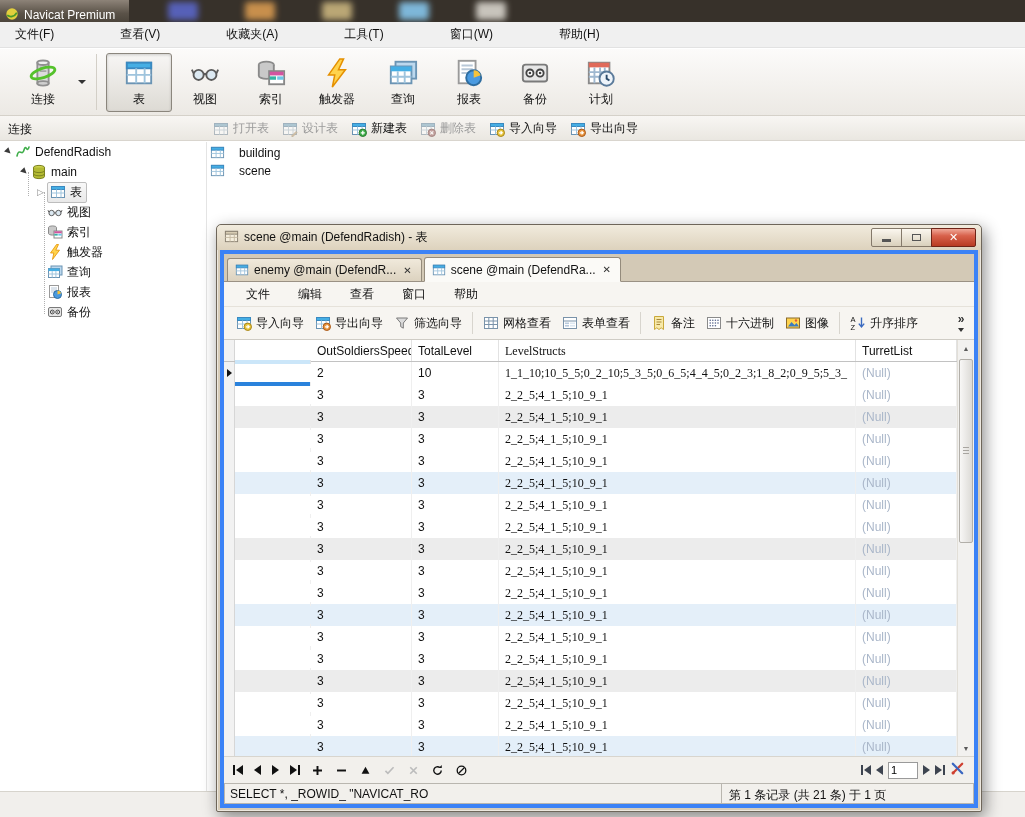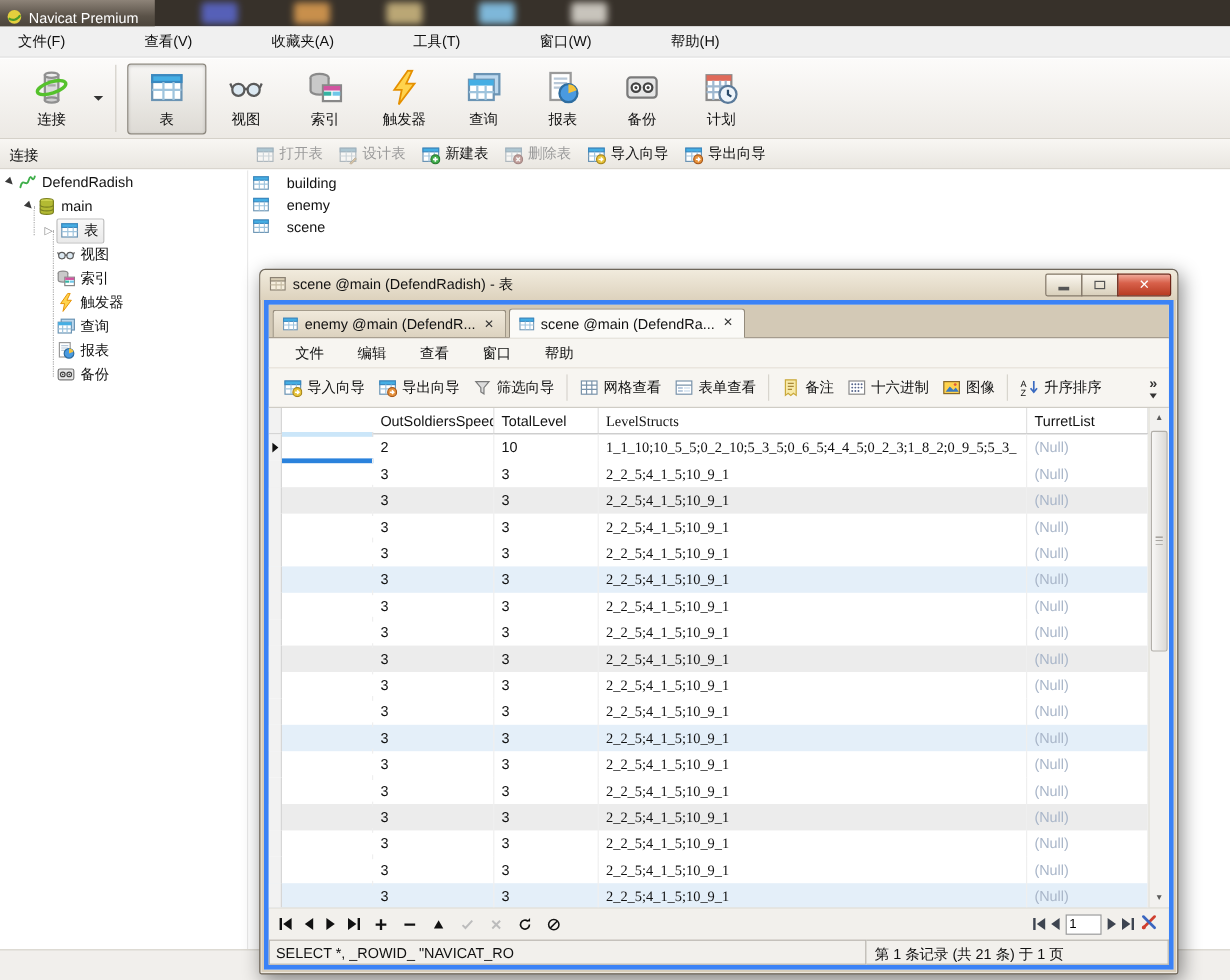--- a/index.html
+++ b/index.html
@@ -468,30 +468,20 @@
 <div class="main-pane" id="objectList">
     <div class="obj-item">
       <span>
         <svg viewBox="0 0 16 16" style="width:15px;height:15px;display:block">
           <rect x="1.5" y="2.5" width="13" height="11" fill="#fff" stroke="#6b94b4"></rect>
           <rect x="1.5" y="2.5" width="13" height="3" fill="#45aee4" stroke="#3a89c0"></rect>
           <path d="M1.5 9h13M6.5 5.5v8M11 5.5v8" stroke="#9fc4dd" fill="none"></path>
         </svg>
       </span>
       <span>building</span>
-    </div>
-    <div class="obj-item">
-      <span>
-        <svg viewBox="0 0 16 16" style="width:15px;height:15px;display:block">
-          <rect x="1.5" y="2.5" width="13" height="11" fill="#fff" stroke="#6b94b4"></rect>
-          <rect x="1.5" y="2.5" width="13" height="3" fill="#45aee4" stroke="#3a89c0"></rect>
-          <path d="M1.5 9h13M6.5 5.5v8M11 5.5v8" stroke="#9fc4dd" fill="none"></path>
-        </svg>
-      </span>
-      <span>enemy</span>
     </div>
     <div class="obj-item">
       <span>
         <svg viewBox="0 0 16 16" style="width:15px;height:15px;display:block">
           <rect x="1.5" y="2.5" width="13" height="11" fill="#fff" stroke="#6b94b4"></rect>
           <rect x="1.5" y="2.5" width="13" height="3" fill="#45aee4" stroke="#3a89c0"></rect>
           <path d="M1.5 9h13M6.5 5.5v8M11 5.5v8" stroke="#9fc4dd" fill="none"></path>
         </svg>
       </span>
       <span>scene</span>

